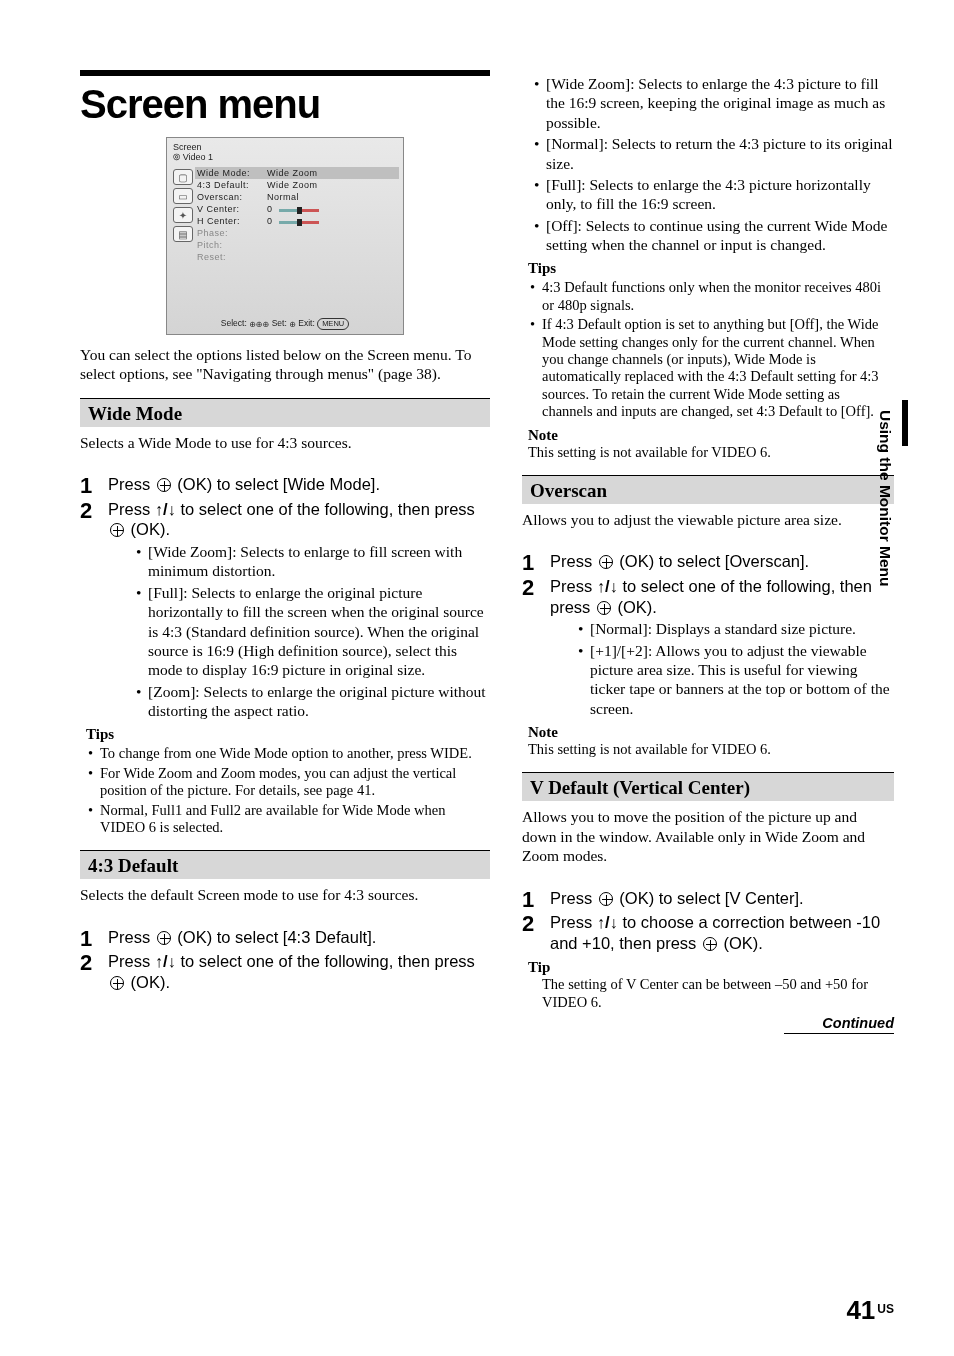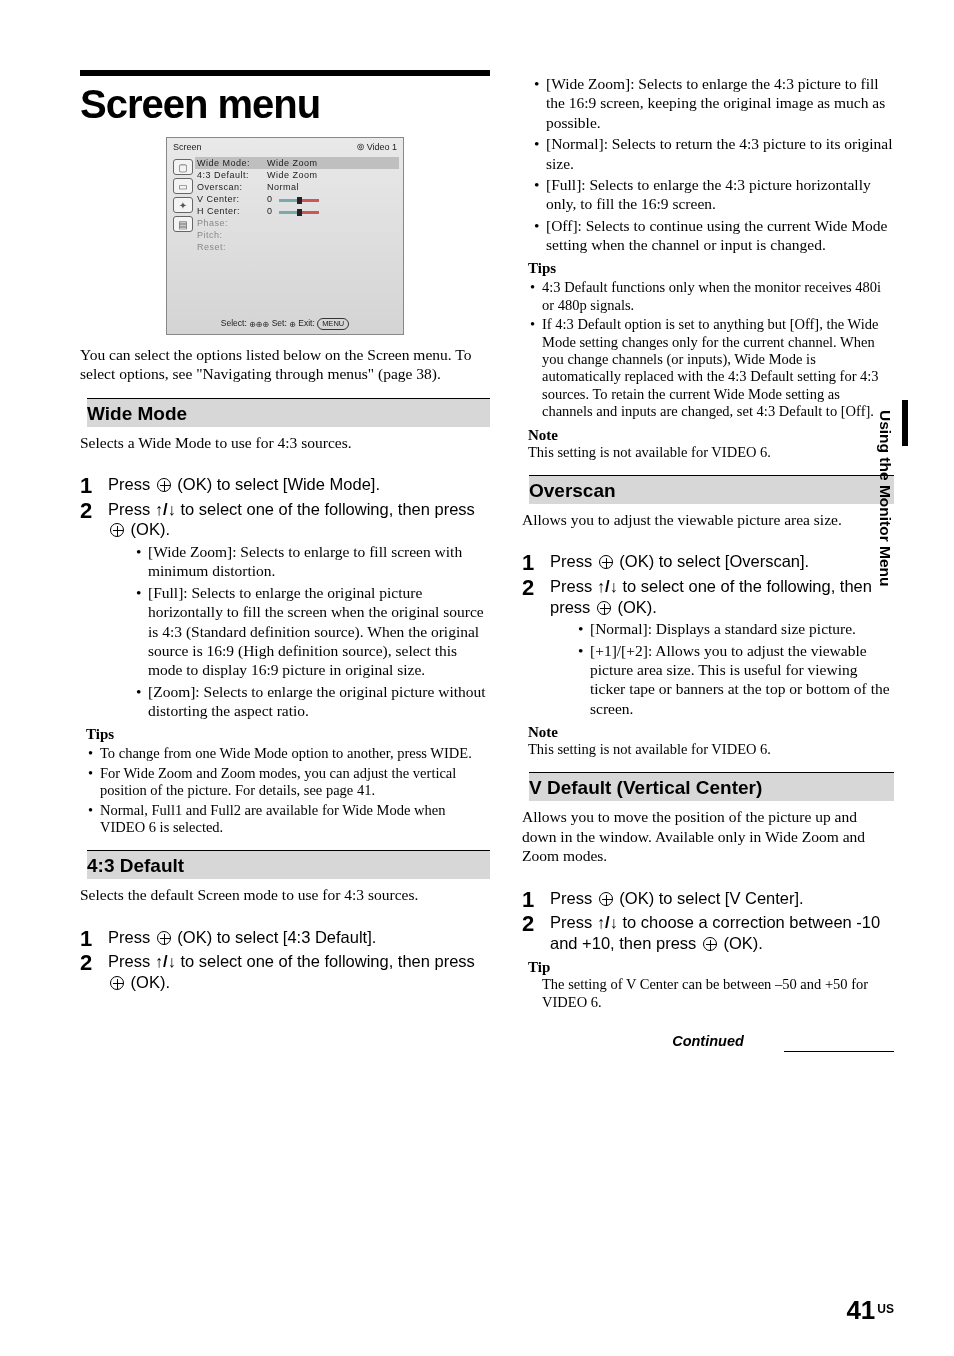--- a/index.html
+++ b/index.html
@@ -41,21 +41,21 @@
     width: 238px; height: 198px;
     border: 1px solid #888;
     background: linear-gradient(#e9e9e9, #d4d4d4);
     position: relative;
     font-family: Arial, Helvetica, sans-serif;
     font-size: 9px;
     color: #222;
   }
   .osd-header {
     display:flex; justify-content:space-between;
-    padding: 4px 6px; font-size: 9px;
+    padding: 4px 6px; font-size: 9px; flex-direction: column;
   }
   .osd-body { display:flex; padding: 0 4px; }
   .osd-icons {
     width: 24px; display:flex; flex-direction:column; gap:3px;
     align-items:center; padding-top:2px;
   }
   .osd-icon {
     width: 20px; height: 16px; border:1px solid #666; border-radius:3px;
     background:#f3f3f3;
     display:flex; align-items:center; justify-content:center;
@@ -94,25 +94,25 @@
     display:inline-block; font-size:8px; vertical-align:middle;
   }
 
   p.body {
     font-size: 15.5px; line-height: 1.25;
     margin: 2px 0 8px 0;
   }
   .section-bar {
     background: #d7d7d7;
     border-top: 1px solid #000;
-    padding: 4px 8px 2px 0;
-    font-family: Liberation Sans, sans-serif;
+    padding: 4px 8px 2px 8px;
+    font-family: Liberation Serif, serif;
     font-weight: 800;
     font-size: 19px;
-    margin: 14px 0 6px 7px;
+    margin: 14px 0 6px 0;
   }
   ol.steps { list-style:none; counter-reset: step; margin-top:22px; }
   ol.steps > li {
     counter-increment: step;
     position: relative;
     padding-left: 28px;
     margin: 4px 0;
     font-family: Arial, Helvetica, sans-serif;
     font-size: 16.5px;
     line-height: 1.25;
@@ -168,21 +168,21 @@
   }
   .note-body {
     font-size:14.5px; line-height:1.2; margin-left:6px;
   }
   .tip-body {
     font-size:14.5px; line-height:1.2; margin-left:20px;
   }
   .continued {
     font-family: Arial, Helvetica, sans-serif;
     font-style: italic; font-weight:bold; font-size:14.5px;
-    text-align:center; margin-top:22px;
+    text-align:right; margin-top:4px;
   }
   .cont-rule{
     border-bottom:1px solid #000; width:110px; margin-left:auto; margin-top:2px;
   }
 
   
   .sidetab {
     position:absolute; right:54px; top:410px;
     width:20px; height:260px;
   }

